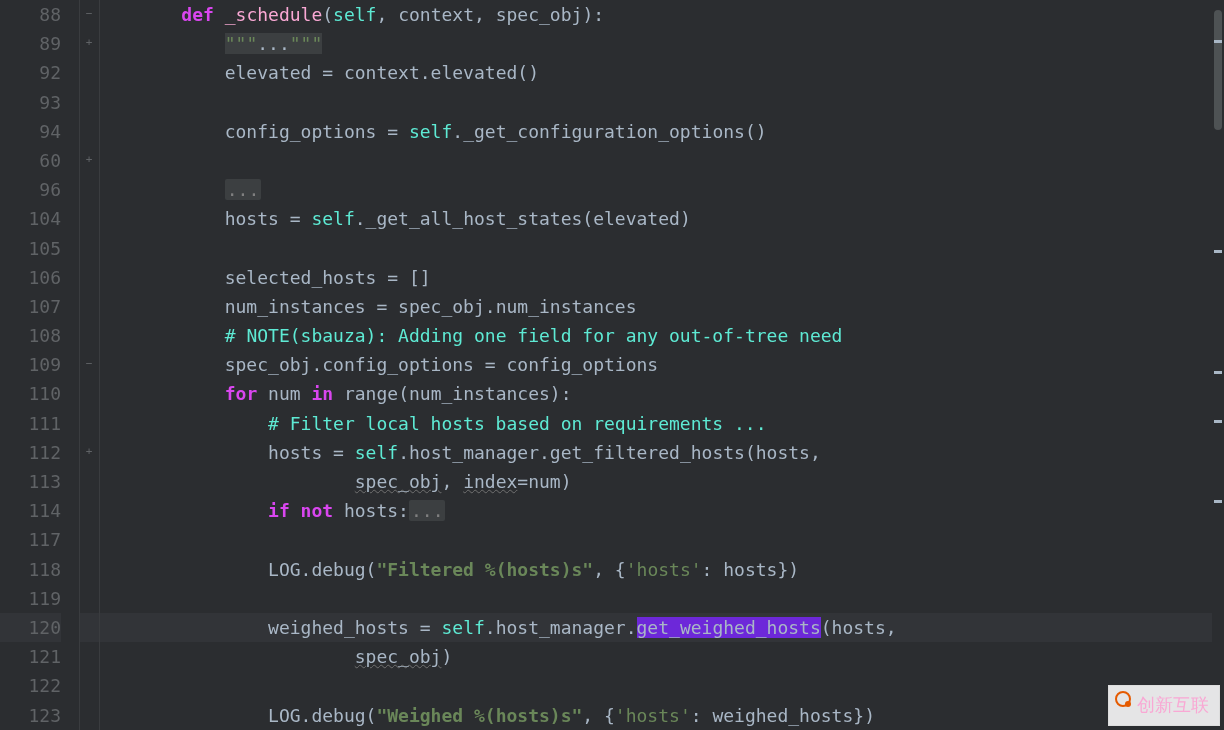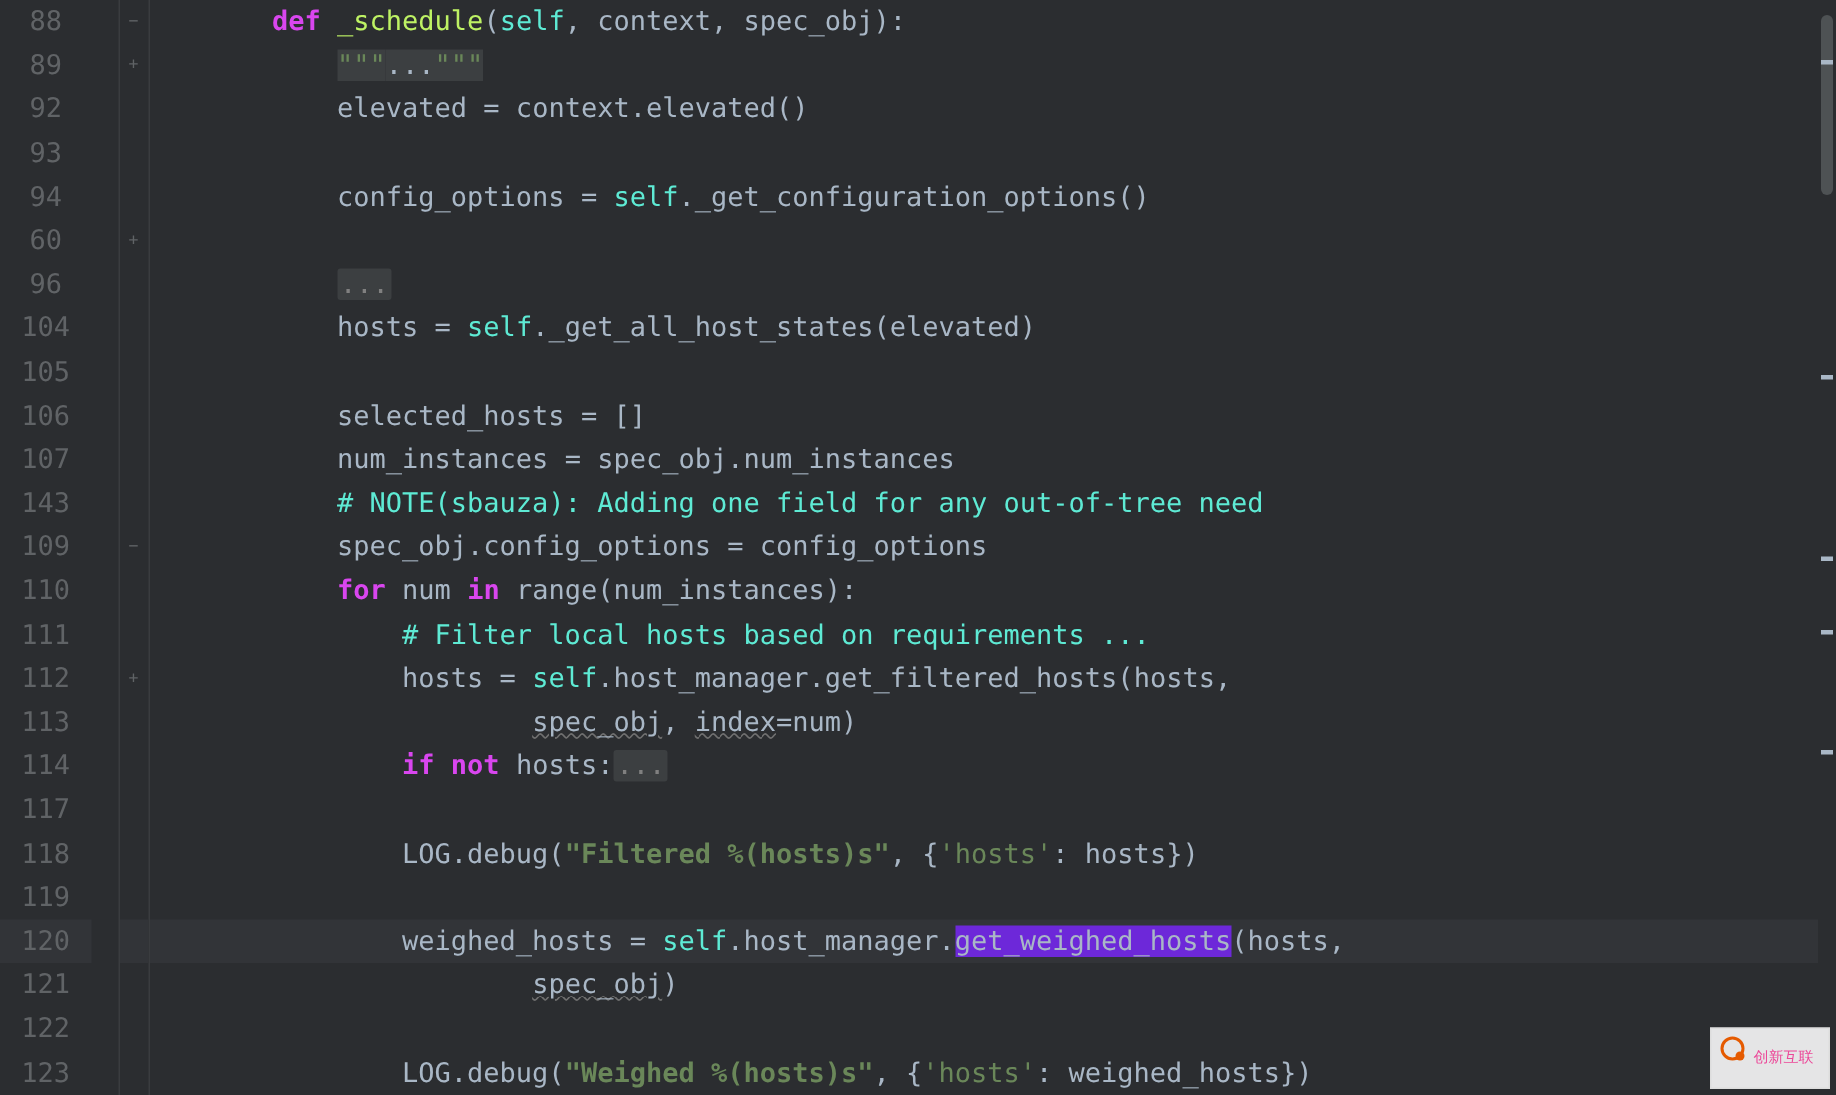--- a/index.html
+++ b/index.html
@@ -14,21 +14,21 @@
   }
   .editor {
     display: flex;
     width: 100%;
     height: 100%;
     position: relative;
   }
   .gutter {
     width: 80px;
     background: #2b2d30;
-    text-align: center;
+    text-align: right;
     color: #606366;
     padding-right: 18px;
     user-select: none;
     border-right: 1px solid #3a3c3f;
     flex-shrink: 0;
   }
   .fold-col {
     width: 20px;
     background: #2b2d30;
     border-right: 1px solid #3a3c3f;
@@ -54,41 +54,41 @@
   }
   .indent-area {
     width: 38px;
     background: #2b2d30;
     flex-shrink: 0;
   }
   .row { height: 29.2px; }
   .row.hl { background: #323438; }
   
   .kw   { color: #d946ef; font-weight: bold; }                              
-  .fn   { color: #bef264; }                              
+  .fn   { color: #f9a8d4; }                              
   .id   { color: #a9b7c6; }                              
   .str  { color: #6a8759; font-weight: bold; }           
   .strn { color: #6a8759; }                              
   .cmt  { color: #5eead4; }                              
   .op   { color: #a9b7c6; }
   .par  { color: #a9b7c6; }
   .self { color: #5eead4; }
   .bg-fold { background: #3c3f41; color: #808080; border-radius: 2px; padding: 0 2px;}
   .bg-docstr { background: #3c3f41; }
   .und { text-decoration: underline wavy #707070; text-decoration-thickness: 1px; }
   .sel { background: #6d28d9; }
 
   .watermark {
     position: absolute;
     bottom: 4px;
     right: 4px;
     background: rgba(255,255,255,0.88);
-    color: #ec4899;
+    color: #f9a8d4;
     font-family: sans-serif;
-    font-size: 10px;
+    font-size: 18px;
     padding: 5px 10px 5px 28px;
     border: 1px solid #ddd;
   }
   .watermark .logo {
     position: absolute;
     left: 6px; top: 5px;
     width: 16px; height: 16px;
     border: 2px solid #e55a00;
     border-radius: 50%;
   }
@@ -117,21 +117,21 @@
       <div class="row">89</div>
       <div class="row">92</div>
       <div class="row">93</div>
       <div class="row">94</div>
       <div class="row">60</div>
       <div class="row">96</div>
       <div class="row">104</div>
       <div class="row">105</div>
       <div class="row">106</div>
       <div class="row">107</div>
-      <div class="row">143</div>
+      <div class="row">108</div>
       <div class="row">109</div>
       <div class="row">110</div>
       <div class="row">111</div>
       <div class="row">112</div>
       <div class="row">113</div>
       <div class="row">114</div>
       <div class="row">117</div>
       <div class="row">118</div>
       <div class="row">119</div>
       <div class="row hl">120</div>

